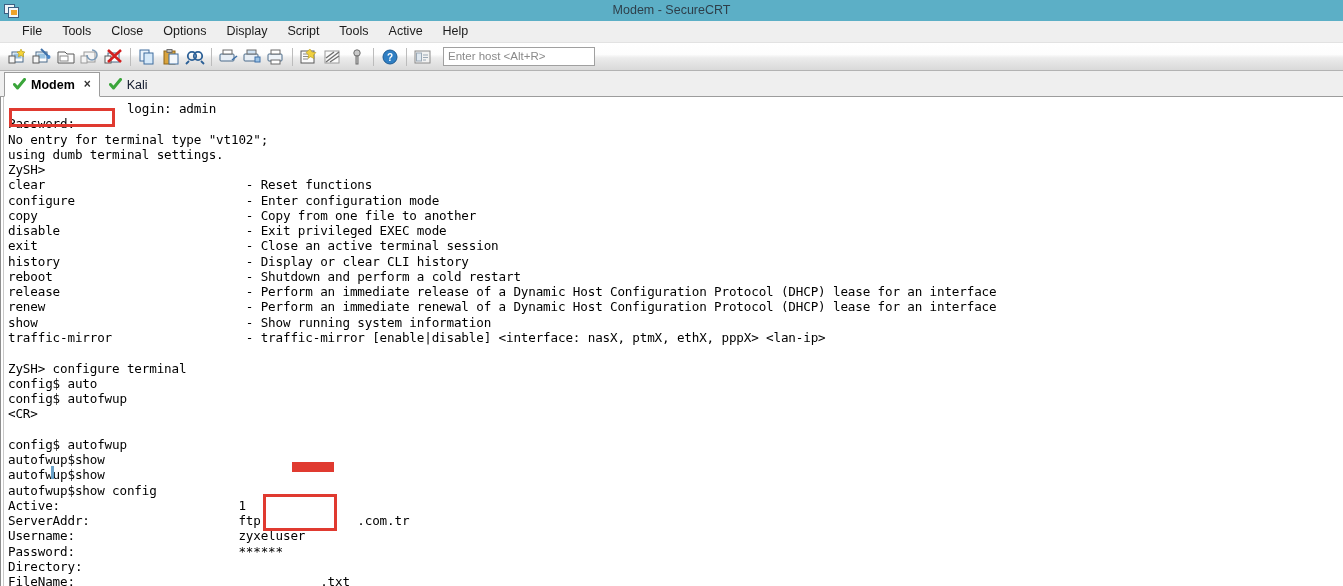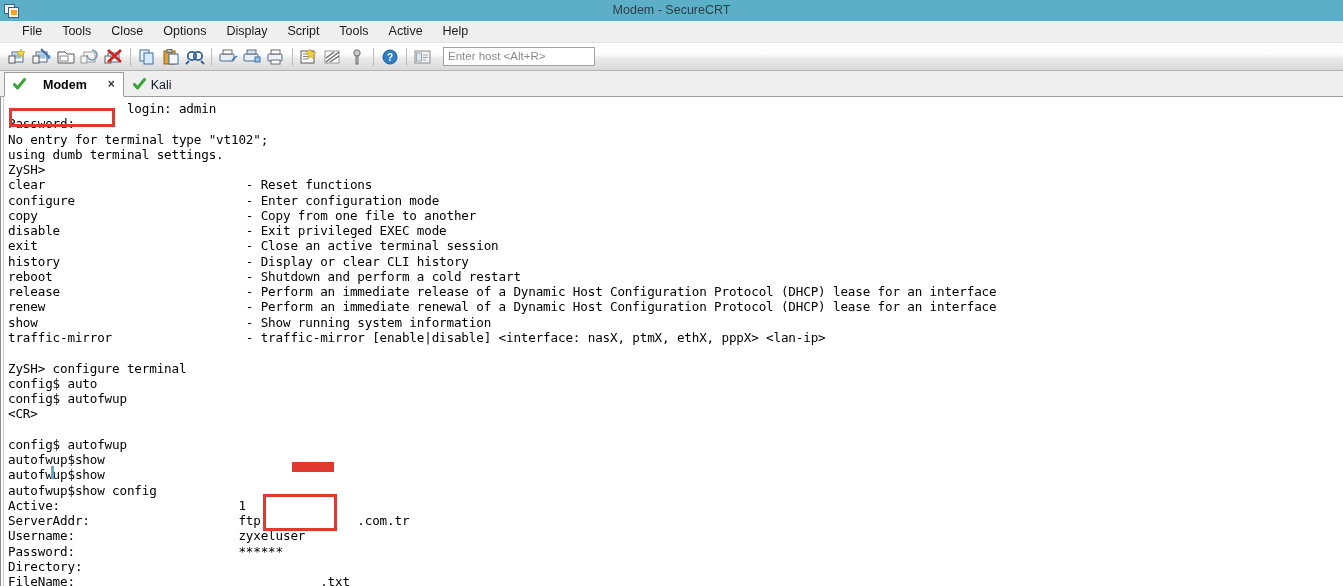--- a/index.html
+++ b/index.html
@@ -98,21 +98,21 @@
   .tab {
     height: 25px; display: flex; align-items: center;
     padding: 0 8px; font-size: 12.5px;
     border: 1px solid transparent;
     position: relative; top: 1px;
   }
   .tab.active {
     background: #ffffff;
     border: 1px solid #9c9c9c;
     border-bottom: 1px solid #ffffff;
-    color: #000000; font-weight: bold; gap: 12px;
+    color: #000000; font-weight: bold;
   }
   .tab.inactive { color: #0f172a; }
   .tick {
     width: 13px; height: 13px; margin-right: 5px;
     flex: 0 0 auto; display: inline-block;
   }
   .tab-close {
     margin-left: 9px; font-size: 12px; color: #333;
     line-height: 11px;
   }

